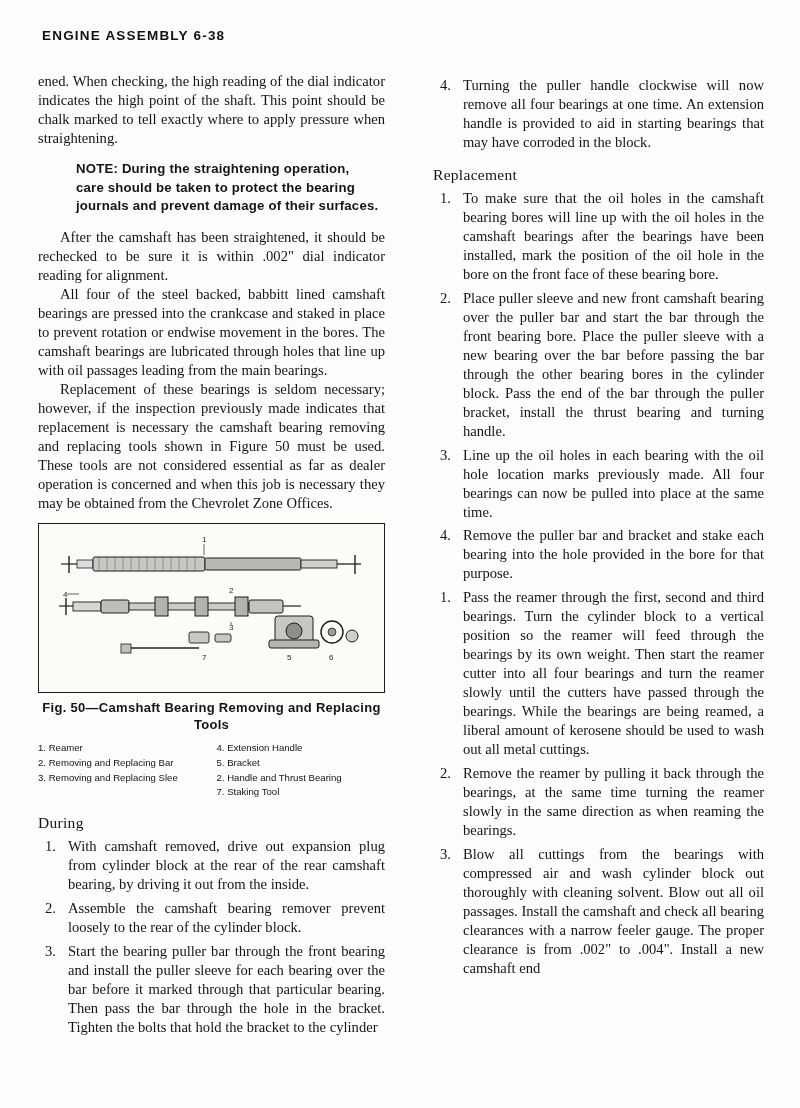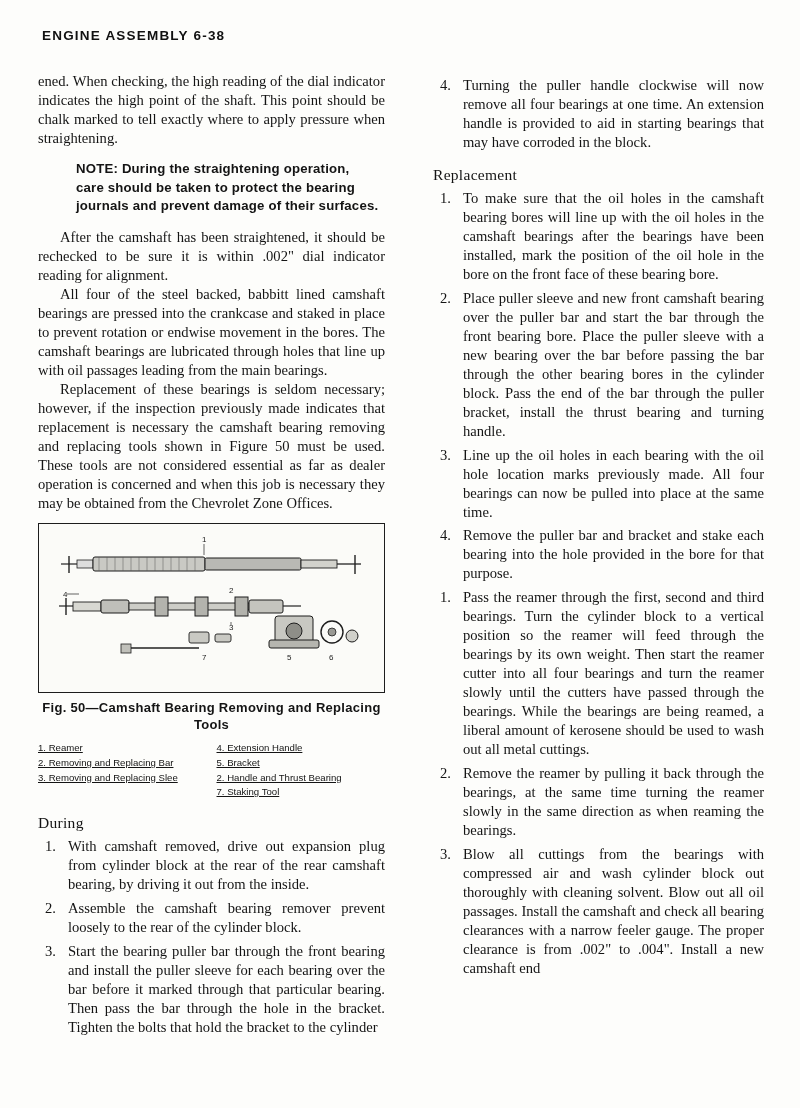--- a/index.html
+++ b/index.html
@@ -117,21 +117,21 @@
     text-indent: 0;
   }
   .legend {
     display: flex;
     gap: 10px;
     font-family: "Liberation Sans", sans-serif;
     font-size: 9.6px;
     line-height: 1.52;
     margin-bottom: 6px;
   }
-  .legend .lcol { width: 50%; text-decoration: underline; }
+  .legend .lcol { width: 50%; }
   .legend .lrow { white-space: nowrap; }
   svg { display: block; }
 </style>
 </head>
 <body>
 
 <div class="page">
 
   <div class="header">ENGINE ASSEMBLY   6-38</div>
 

